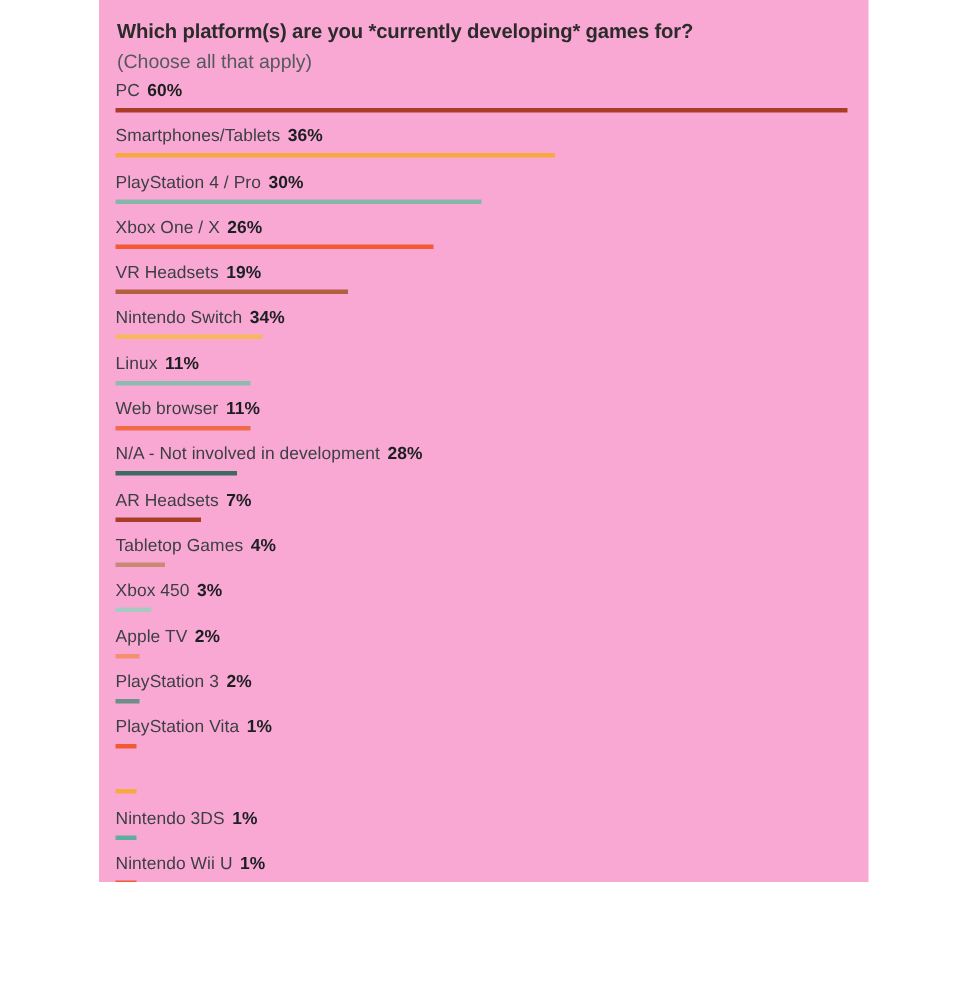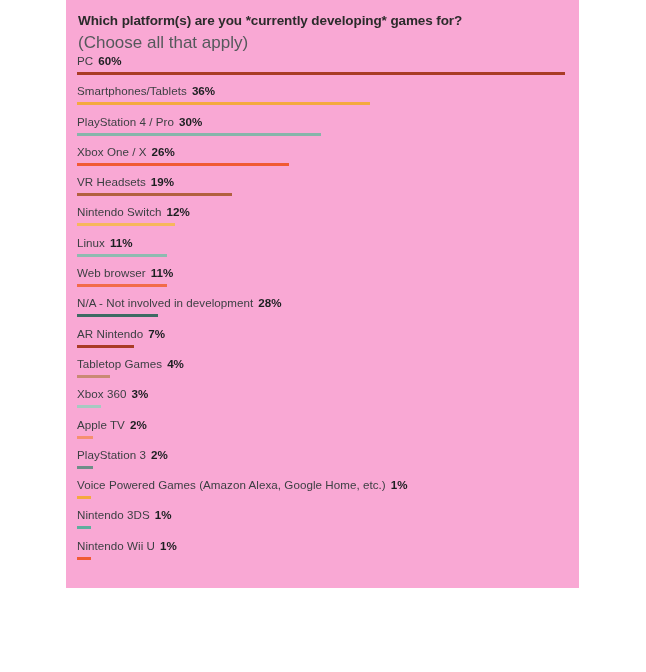--- a/index.html
+++ b/index.html
@@ -30,21 +30,21 @@
   }
   .question-title {
     font-size: 13.5px;
     font-weight: bold;
     color: #2b2b2b;
     letter-spacing: -0.1px;
     line-height: 1.35;
     margin: 0;
   }
   .question-subtitle {
-    font-size: 17px;
+    font-size: 13px;
     font-weight: normal;
     color: #55595c;
     line-height: 1.35;
     margin: 2px 0 0 0;
   }
   #bars-list {
     position: absolute;
     left: 11px;
     top: 53px;
     width: 500px;
@@ -119,21 +119,21 @@
           <div class="bar-fill" style="width: 211.64px; background: rgb(241, 90, 52);"></div>
         </div>
       </div>
       <div class="bar-row">
         <div class="bar-row-text"><span class="bar-label">VR Headsets</span><span class="bar-value">19%</span></div>
         <div class="bar-track">
           <div class="bar-fill" style="width: 154.66px; background: rgb(178, 96, 63);"></div>
         </div>
       </div>
       <div class="bar-row">
-        <div class="bar-row-text"><span class="bar-label">Nintendo Switch</span><span class="bar-value">12%</span></div>
+        <div class="bar-row-text"><span class="bar-label">Nintendo Switch</span><span class="bar-value">34%</span></div>
         <div class="bar-track">
           <div class="bar-fill" style="width: 97.68px; background: rgb(247, 183, 92);"></div>
         </div>
       </div>
       <div class="bar-row">
         <div class="bar-row-text"><span class="bar-label">Linux</span><span class="bar-value">11%</span></div>
         <div class="bar-track">
           <div class="bar-fill" style="width: 89.54px; background: rgb(142, 187, 176);"></div>
         </div>
       </div>
@@ -143,51 +143,56 @@
           <div class="bar-fill" style="width: 89.54px; background: rgb(242, 107, 73);"></div>
         </div>
       </div>
       <div class="bar-row">
         <div class="bar-row-text"><span class="bar-label">N/A - Not involved in development</span><span class="bar-value">28%</span></div>
         <div class="bar-track">
           <div class="bar-fill" style="width: 81.4px; background: rgb(61, 107, 99);"></div>
         </div>
       </div>
       <div class="bar-row">
-        <div class="bar-row-text"><span class="bar-label">AR Nintendo</span><span class="bar-value">7%</span></div>
+        <div class="bar-row-text"><span class="bar-label">AR Headsets</span><span class="bar-value">7%</span></div>
         <div class="bar-track">
           <div class="bar-fill" style="width: 56.98px; background: rgb(169, 60, 38);"></div>
         </div>
       </div>
       <div class="bar-row">
         <div class="bar-row-text"><span class="bar-label">Tabletop Games</span><span class="bar-value">4%</span></div>
         <div class="bar-track">
           <div class="bar-fill" style="width: 32.56px; background: rgb(201, 138, 115);"></div>
         </div>
       </div>
       <div class="bar-row">
-        <div class="bar-row-text"><span class="bar-label">Xbox 360</span><span class="bar-value">3%</span></div>
+        <div class="bar-row-text"><span class="bar-label">Xbox 450</span><span class="bar-value">3%</span></div>
         <div class="bar-track">
           <div class="bar-fill" style="width: 24.42px; background: rgb(166, 202, 193);"></div>
         </div>
       </div>
       <div class="bar-row">
         <div class="bar-row-text"><span class="bar-label">Apple TV</span><span class="bar-value">2%</span></div>
         <div class="bar-track">
           <div class="bar-fill" style="width: 16.28px; background: rgb(245, 144, 111);"></div>
         </div>
       </div>
       <div class="bar-row">
         <div class="bar-row-text"><span class="bar-label">PlayStation 3</span><span class="bar-value">2%</span></div>
         <div class="bar-track">
           <div class="bar-fill" style="width: 16.28px; background: rgb(110, 142, 136);"></div>
         </div>
       </div>
       <div class="bar-row">
-        <div class="bar-row-text"><span class="bar-label">Voice Powered Games (Amazon Alexa, Google Home, etc.)</span><span class="bar-value">1%</span></div>
+        <div class="bar-row-text"><span class="bar-label">PlayStation Vita</span><span class="bar-value">1%</span></div>
+        <div class="bar-track">
+          <div class="bar-fill" style="width: 14px; background: rgb(241, 90, 52);"></div>
+        </div>
+      </div>
+      <div class="bar-row">
         <div class="bar-track">
           <div class="bar-fill" style="width: 14px; background: rgb(245, 169, 63);"></div>
         </div>
       </div>
       <div class="bar-row">
         <div class="bar-row-text"><span class="bar-label">Nintendo 3DS</span><span class="bar-value">1%</span></div>
         <div class="bar-track">
           <div class="bar-fill" style="width: 14px; background: rgb(95, 174, 157);"></div>
         </div>
       </div>

